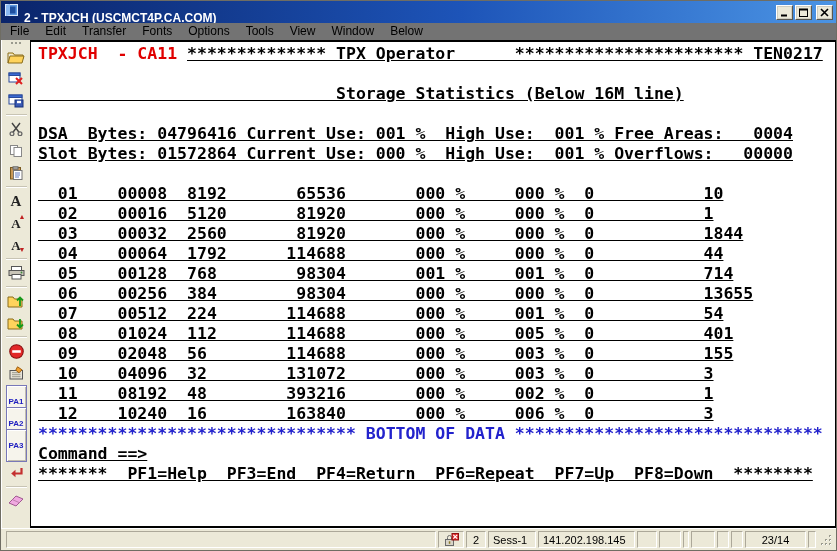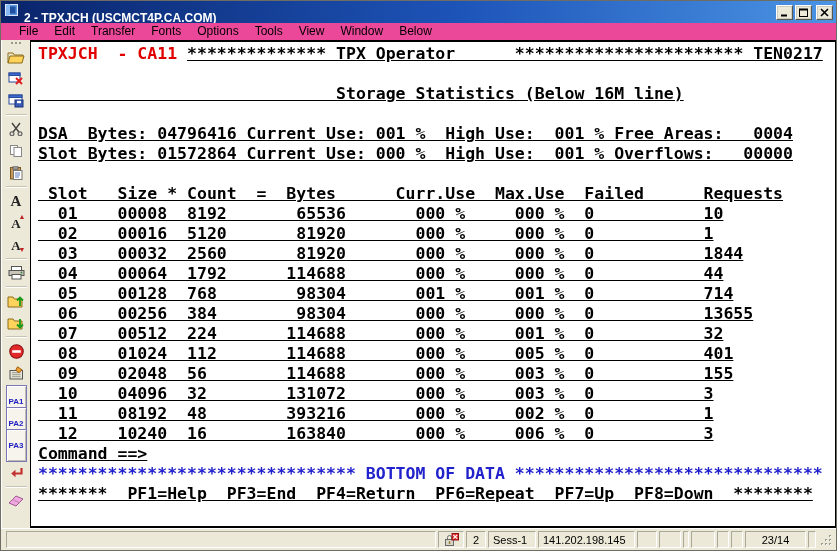--- a/index.html
+++ b/index.html
@@ -6,21 +6,21 @@
   *{box-sizing:border-box;}
   .window{position:relative;width:837px;height:551px;border:1px solid #6f6d63;background:#ece9d8;display:flex;flex-direction:column;overflow:hidden;}
 
   
   .titlebar{height:22px;flex:0 0 22px;display:flex;align-items:center;padding:0 3px 0 4px;background:linear-gradient(90deg,#0a246a 0%,#1d54b8 55%,#4b94e4 100%);}
   .title-text{flex:1;color:#fff;font:bold 12px "Liberation Sans",sans-serif;margin-left:5px;white-space:nowrap;overflow:hidden;margin-top:12px;}
   .winbtn{width:17px;height:15px;background:#ece9d8;border:1px solid;border-color:#fff #5a5850 #5a5850 #fff;box-shadow:0 0 0 1px #cfcdc0 inset;display:flex;align-items:center;justify-content:center;margin-left:2px;}
   .winbtn.close{margin-left:4px;}
 
   
-  .menubar{height:17px;flex:0 0 17px;display:flex;align-items:center;background:#ec4899;font:12px "Liberation Sans",sans-serif;color:#000;padding-left:10px;}
+  .menubar{height:17px;flex:0 0 17px;display:flex;align-items:center;background:#737373;font:12px "Liberation Sans",sans-serif;color:#000;padding-left:1px;}
   .menu-item{padding:1px 8px 2px 8px;white-space:nowrap;}
 
   
   .main{flex:1 1 auto;display:flex;min-height:0;}
   .toolbar{width:29px;flex:0 0 29px;display:flex;flex-direction:column;align-items:center;padding-top:1px;overflow:hidden;background:#ece9d8;border-left:1px solid #fff;}
   .grip{display:flex;gap:2px;margin:1px 0 2px 0;}
   .grip i{width:2px;height:2px;background:#9a9a8e;display:block;}
   .tbtn{width:25px;height:22px;flex:0 0 22px;display:flex;align-items:center;justify-content:center;position:relative;}
   .tsep{width:21px;flex:0 0 2px;border-top:1px solid #c8c4b4;border-bottom:1px solid #fff;margin:2px 0;}
   .glyphA{font:bold 15px "Liberation Serif",serif;color:#222;line-height:1;}
@@ -238,35 +238,34 @@
     </div>
 
     <div class="terminal">
         <div class="tline"><span class="c-red">TPXJCH  - CA11 </span><span class="c-black">************** TPX Operator      *********************** TEN0217</span></div>
         <div class="tline"> </div>
         <div class="tline"><span class="c-black">                              Storage Statistics (Below 16M line)</span></div>
         <div class="tline"> </div>
         <div class="tline"><span class="c-black">DSA  Bytes: 04796416 Current Use: 001 %  High Use:  001 % Free Areas:   0004</span></div>
         <div class="tline"><span class="c-black">Slot Bytes: 01572864 Current Use: 000 %  High Use:  001 % Overflows:   00000</span></div>
         <div class="tline"> </div>
-        <div class="tline"><span class="c-black"> Slot   Size * Count  =  Bytes      Curr.Use  Max.Use  Failed      Requests</span></div>
         <div class="tline"><span class="c-black">  01    00008  8192       65536       000 %     000 %  0           10</span></div>
         <div class="tline"><span class="c-black">  02    00016  5120       81920       000 %     000 %  0           1</span></div>
         <div class="tline"><span class="c-black">  03    00032  2560       81920       000 %     000 %  0           1844</span></div>
         <div class="tline"><span class="c-black">  04    00064  1792      114688       000 %     000 %  0           44</span></div>
         <div class="tline"><span class="c-black">  05    00128  768        98304       001 %     001 %  0           714</span></div>
         <div class="tline"><span class="c-black">  06    00256  384        98304       000 %     000 %  0           13655</span></div>
-        <div class="tline"><span class="c-black">  07    00512  224       114688       000 %     001 %  0           32</span></div>
+        <div class="tline"><span class="c-black">  07    00512  224       114688       000 %     001 %  0           54</span></div>
         <div class="tline"><span class="c-black">  08    01024  112       114688       000 %     005 %  0           401</span></div>
         <div class="tline"><span class="c-black">  09    02048  56        114688       000 %     003 %  0           155</span></div>
         <div class="tline"><span class="c-black">  10    04096  32        131072       000 %     003 %  0           3</span></div>
         <div class="tline"><span class="c-black">  11    08192  48        393216       000 %     002 %  0           1</span></div>
         <div class="tline"><span class="c-black">  12    10240  16        163840       000 %     006 %  0           3</span></div>
+        <div class="tline"><span class="c-blue">******************************** BOTTOM OF DATA *******************************</span></div>
         <div class="tline"><span class="c-black">Command ==&gt;</span></div>
-        <div class="tline"><span class="c-blue">******************************** BOTTOM OF DATA *******************************</span></div>
         <div class="tline"><span class="c-black">*******  PF1=Help  PF3=End  PF4=Return  PF6=Repeat  PF7=Up  PF8=Down  ********</span></div>
       </div>
   </div>
 
   <div class="statusbar">
     <span class="pane grow"></span>
     <span class="pane center" style="width:26px">
       <svg width="16" height="14" viewBox="0 0 16 14">
         <rect x="2.5" y="6.5" width="8" height="6" fill="#d8d4c8" stroke="#6a6a6a"></rect>
         <path d="M4.5 6.5 v-2 a2 2 0 0 1 4 0 v2" fill="none" stroke="#6a6a6a"></path>

